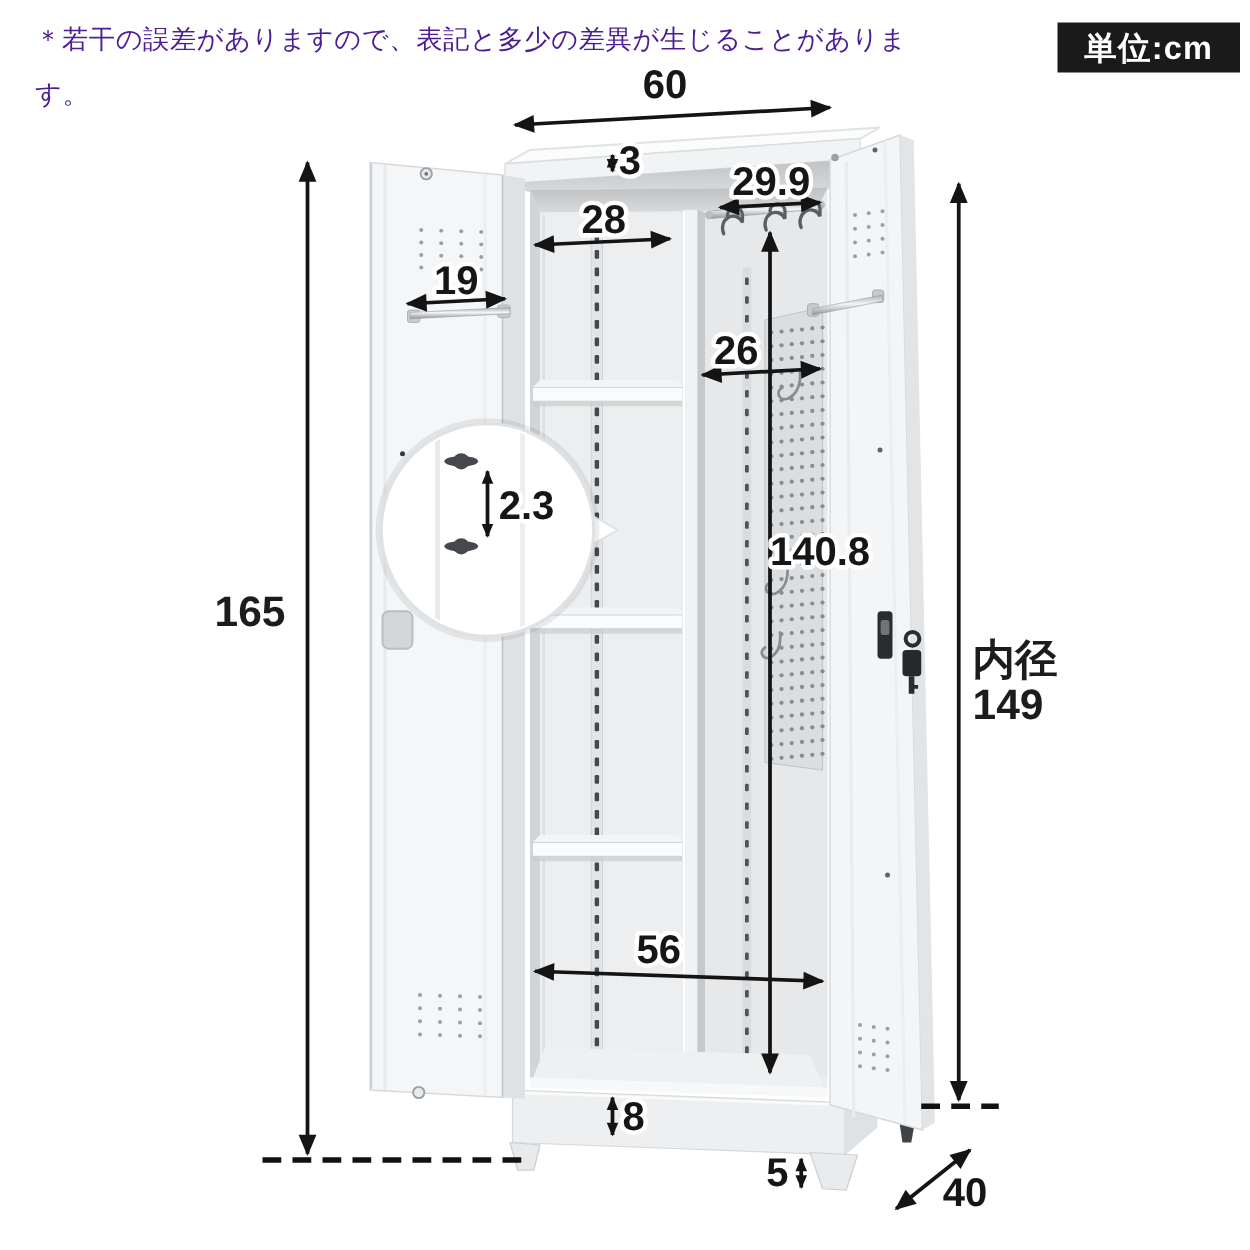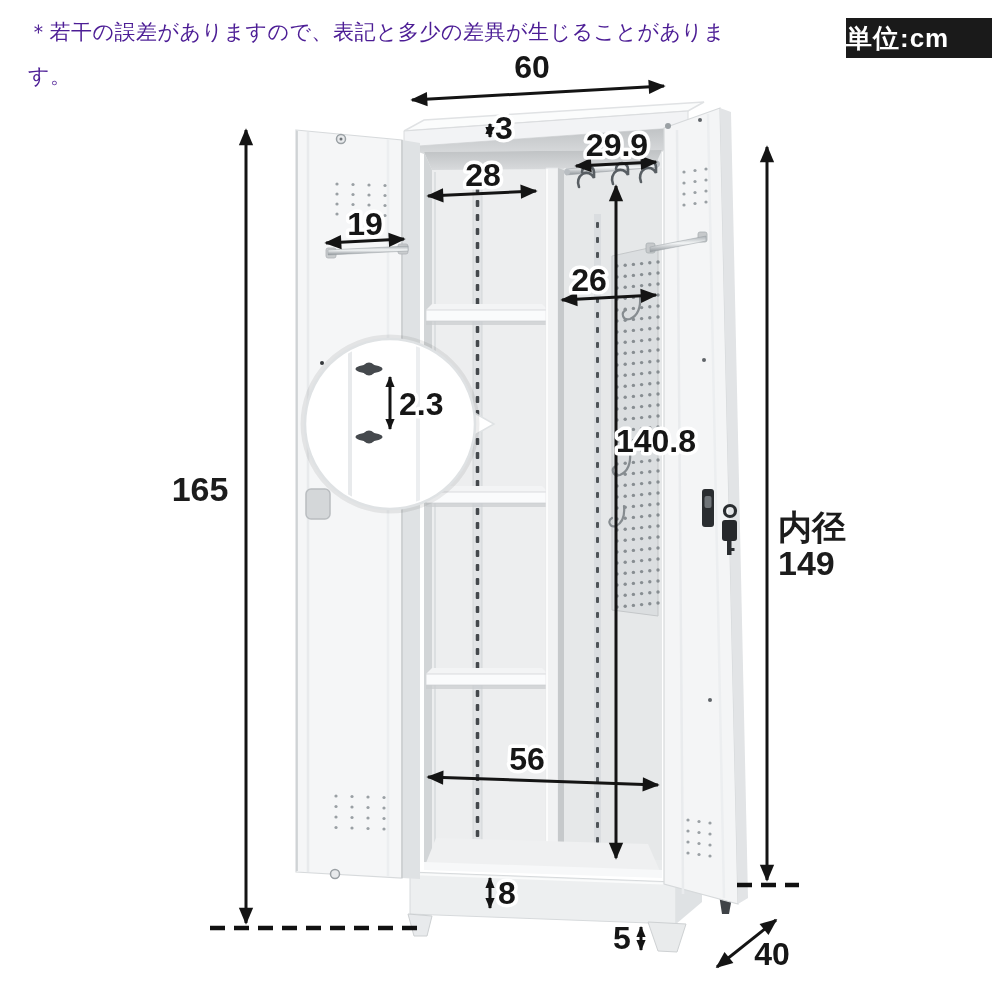--- a/index.html
+++ b/index.html
@@ -1,21 +1,21 @@
 <!DOCTYPE html>
 <html><head>
 <meta charset="utf-8">
 <style>
   html,body{margin:0;padding:0;background:#ffffff;}
   .stage{position:relative;width:1000px;height:1000px;background:#fff;overflow:hidden;
          font-family:"Liberation Sans","DejaVu Sans",sans-serif;}
   .note{position:absolute;left:28px;top:10px;width:720px;font-size:21px;line-height:44px;
         color:#4c1d95;letter-spacing:.5px;}
   .badge{position:absolute;left:846px;top:18px;width:146px;height:40px;background:#1a1a1a;
-         color:#fff;display:flex;align-items:center;
+         color:#fff;display:flex;align-items:center;justify-content:center;
          font-size:26px;font-weight:bold;letter-spacing:1px;}
   svg{position:absolute;left:0;top:0;}
   .dim{font-family:"Liberation Sans","DejaVu Sans",sans-serif;font-size:32px;font-weight:bold;
        fill:#161616;stroke:#ffffff;stroke-width:7px;paint-order:stroke;stroke-linejoin:round;}
   .dimout{font-family:"Liberation Sans","DejaVu Sans",sans-serif;font-size:34px;font-weight:bold;fill:#1c1c1c;}
   .arrow{stroke:#141414;stroke-width:3;fill:none;}
   .dash{stroke:#111;stroke-width:4.5;stroke-dasharray:15 9;fill:none;}
   text{user-select:none;}
 </style>
 </head>

